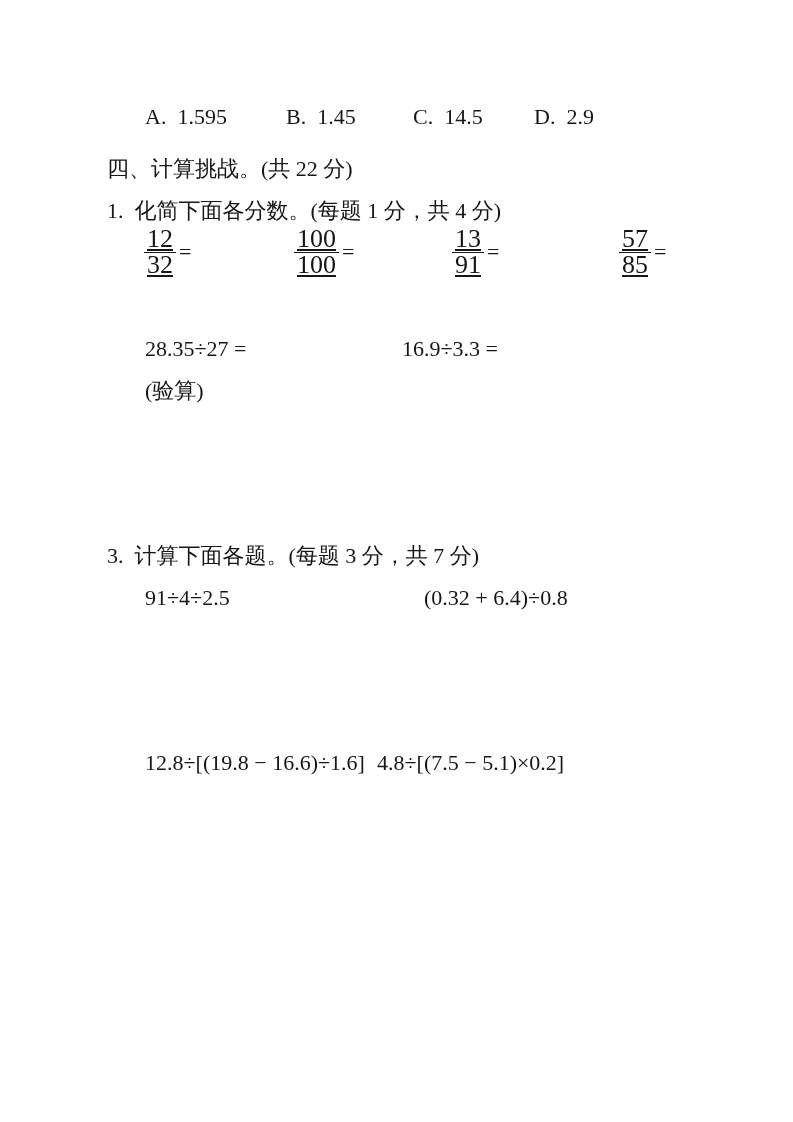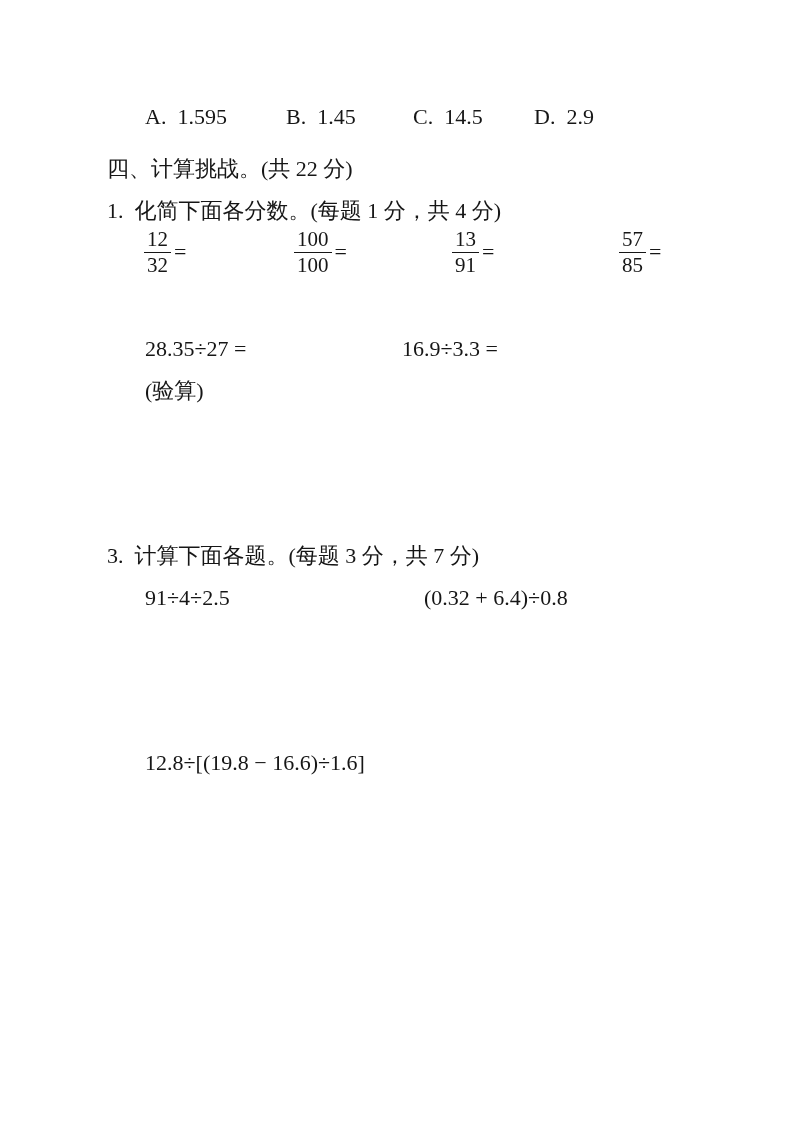--- a/index.html
+++ b/index.html
@@ -50,22 +50,23 @@
     display: flex;
     align-items: center;
   }
   .f1 { left: 144px; }
   .f2 { left: 294px; }
   .f3 { left: 452px; }
   .f4 { left: 619px; }
   .fr {
     display: inline-block;
     text-align: center;
-    font-size: 21px;
+    font-size: 26px;
     line-height: 24px;
+    text-decoration: underline;
   }
   .fr .num {
     display: block;
     border-bottom: 1.6px solid #161616;
     padding: 0 3px 1px 3px;
   }
   .fr .den {
     display: block;
     padding-top: 0;
   }
@@ -121,14 +122,15 @@
   </div>
 
   <span class="t q2-expr-left">28.35÷27 =</span>
   <span class="t q2-expr-right">16.9÷3.3 =</span>
   <span class="t q2-note-left">(验算)</span>
 
   <div class="t q3-title">3.  计算下面各题。(每题 3 分，共 7 分)</div>
   <span class="t q3-r1-left">91÷4÷2.5</span>
   <span class="t q3-r1-right">(0.32 + 6.4)÷0.8</span>
   <span class="t q3-r2-left">12.8÷[(19.8 − 16.6)÷1.6]</span>
+  <span class="t q3-r2-right">4.8÷[(7.5 − 5.1)×0.2]</span>
 
 </div>
 
 </body></html>

